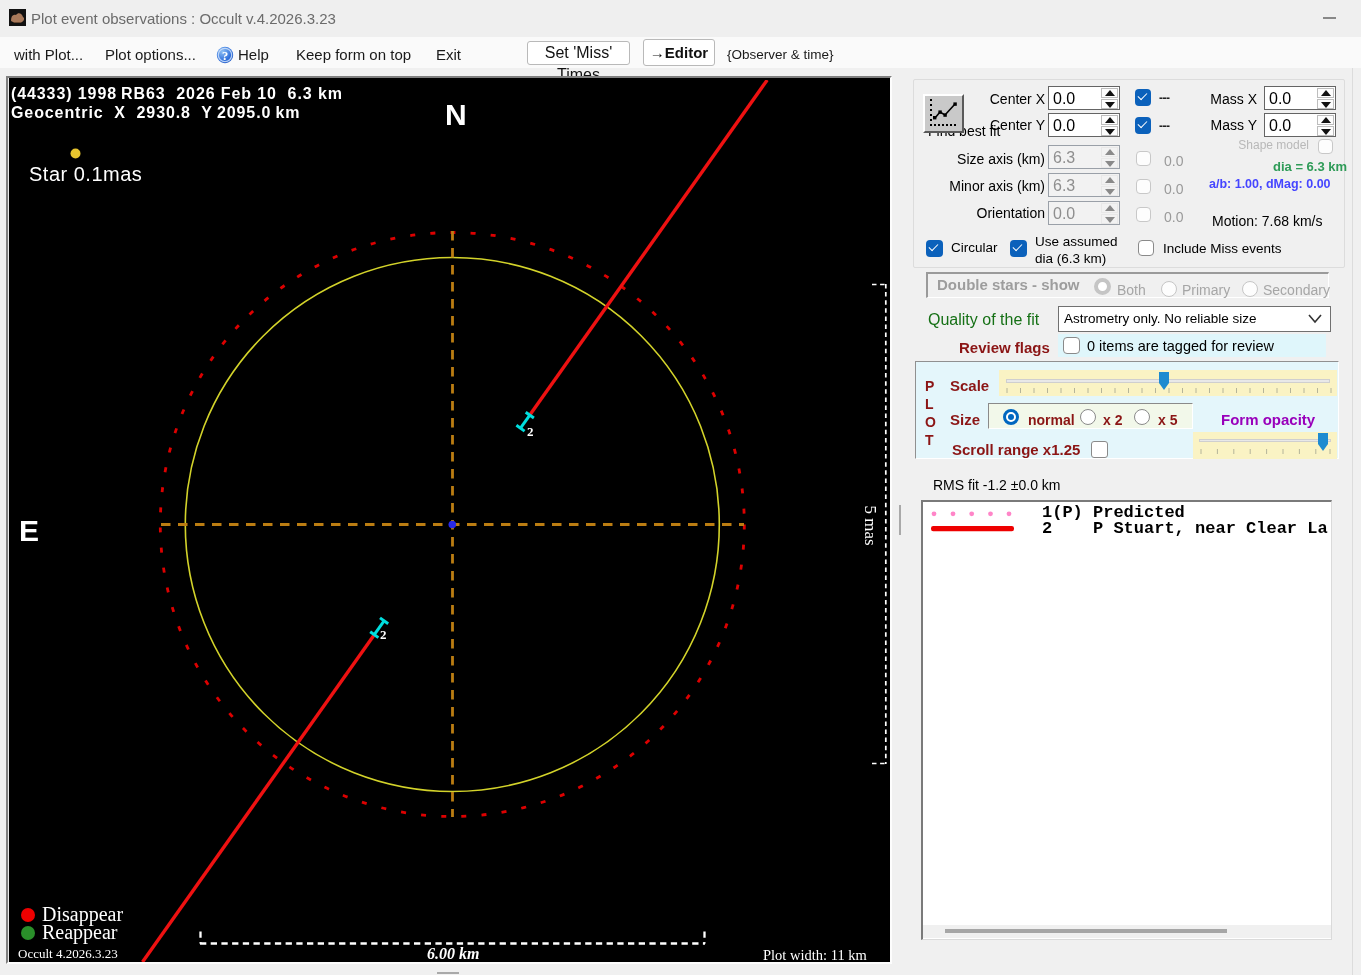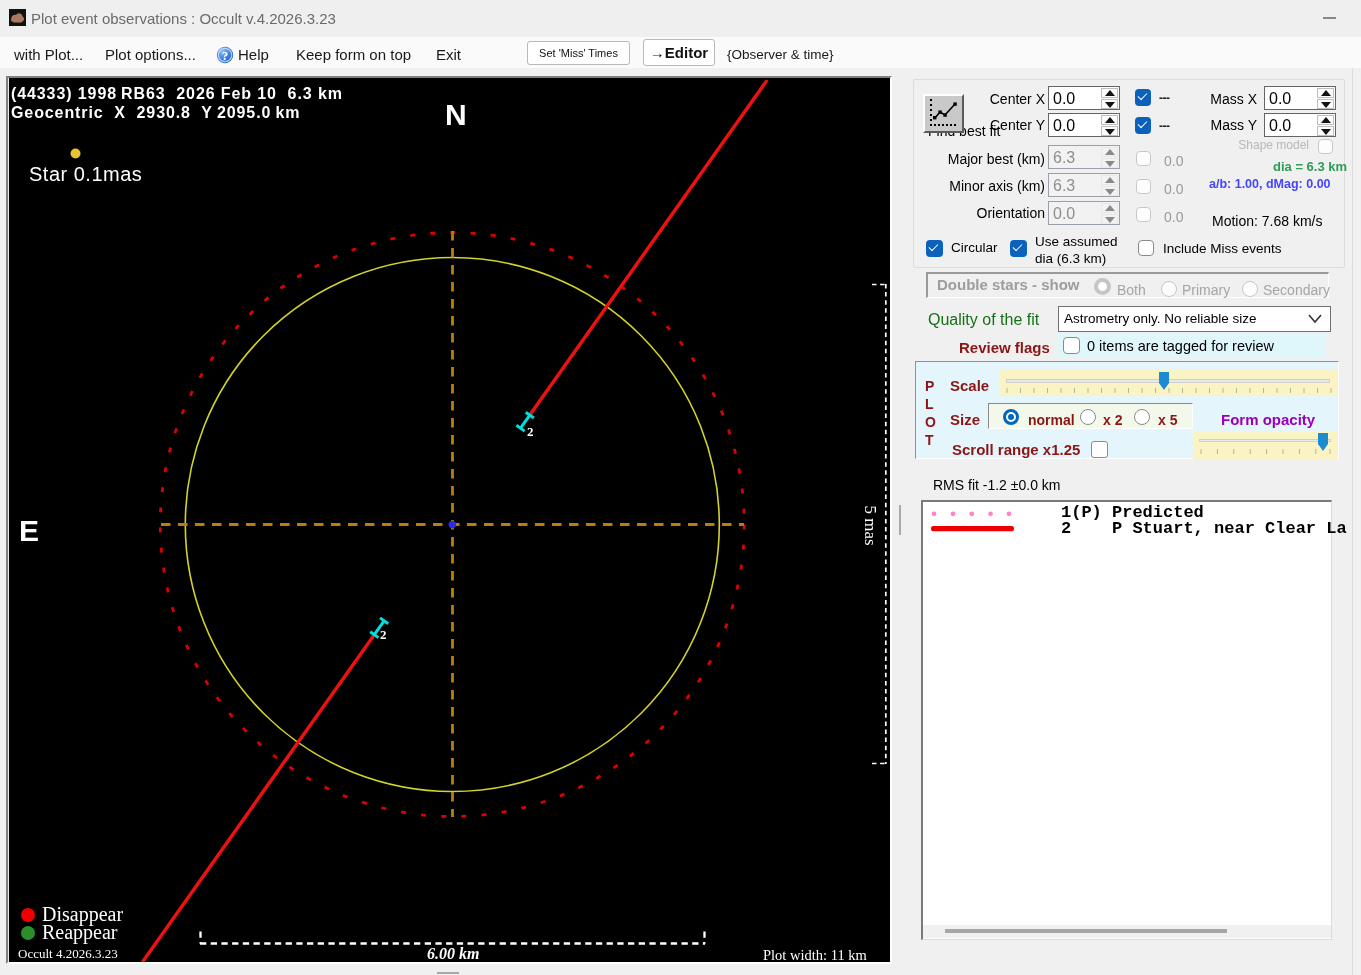--- a/index.html
+++ b/index.html
@@ -67,21 +67,21 @@
         <stop offset="1" stop-color="#1b4fb8"></stop>
       </radialGradient>
     </defs>
     <circle cx="9" cy="9" r="8.2" fill="url(#hg)"></circle>
     <circle cx="9" cy="9" r="6.7" fill="none" stroke="#cfe2fa" stroke-width="1.2" opacity="0.85"></circle>
     <text x="9" y="13.5" font-size="12.5" font-weight="bold" fill="#fff" text-anchor="middle" font-family="Liberation Serif">?</text>
   </svg>
 <div class="menuitem" style="left:238px; top:46px;">Help</div>
 <div class="menuitem" style="left:296px; top:46px;">Keep form on top</div>
 <div class="menuitem" style="left:436px; top:46px;">Exit</div>
-<div class="btn" style="left:527px; top:41px; width:103px; height:24px; font-size:11px; line-height:22px;">Set 'Miss' Times</div>
+<div class="btn" style="left:527px; top:41px; width:103px; height:24px; font-size:16px; line-height:22px;">Set 'Miss' Times</div>
 <div class="btn" style="left:643px; top:39px; width:72px; height:27px; font-size:15px; font-weight:bold; line-height:25px;">→Editor</div>
 <div class="menuitem" style="left:727px; top:47px; font-size:13.5px;">{Observer &amp; time}</div>
 
 <div class="abs" id="plotframe"></div>
 <svg class="abs" id="plotsvg" width="879" height="882" viewBox="0 0 879 882">
 
   <circle cx="442.3" cy="444.5" r="292" fill="none" stroke="#dd0000" stroke-width="2.8" stroke-dasharray="5 15.2"></circle>
 
   <circle cx="442.3" cy="444.5" r="267" fill="none" stroke="#d3d32a" stroke-width="1.6"></circle>
 
@@ -213,21 +213,21 @@
       <div class="spb up">
         <div class="tri-up"></div>
       </div>
       <div class="spb dn">
         <div class="tri-dn"></div>
       </div>
     </div>
   </div>
 <div class="rlabel ra" style="left:1209px; width:100px; top:138px; font-size:12px; color:#b8b8b8;">Shape model</div>
 <div class="cb disoff" style="left:1318px; top:139px; width:15px; height:15px;"></div>
-<div class="rlabel ra" style="left:925px; width:120px; top:151px;">Major best (km)</div>
+<div class="rlabel ra" style="left:925px; width:120px; top:151px;">Size axis (km)</div>
 <div class="spin dis" style="left:1048px; top:145px;">
     <div class="val">6.3</div>
     <div class="spbtns">
       <div class="spb up">
         <div class="tri-up"></div>
       </div>
       <div class="spb dn">
         <div class="tri-dn"></div>
       </div>
     </div>
@@ -366,18 +366,18 @@
 <svg class="abs" style="left:923px; top:502px;" width="408" height="40">
   <g fill="#ff85c8">
       <circle cx="11" cy="11.8" r="2.4"></circle>
       <circle cx="30" cy="11.8" r="2.4"></circle>
       <circle cx="48.7" cy="11.8" r="2.4"></circle>
       <circle cx="67.5" cy="11.8" r="2.4"></circle>
       <circle cx="86" cy="11.8" r="2.4"></circle>
     </g>
   <rect x="8" y="24" width="83" height="5.2" rx="2.2" fill="#ee0000"></rect>
 </svg>
-<div class="abs" style="left:1042px; top:505px; font-family:'Liberation Mono', monospace; font-size:17px; font-weight:bold; line-height:16.2px; white-space:pre; color:#000;margin-left:19px;">1(P) Predicted
+<div class="abs" style="left:1042px; top:505px; font-family:'Liberation Mono', monospace; font-size:17px; font-weight:bold; line-height:16.2px; white-space:pre; color:#000;">1(P) Predicted
 2    P Stuart, near Clear La</div>
 <div class="abs" style="left:923px; top:925px; width:408px; height:13px; background:#f0f0f0;"></div>
 <div class="abs" style="left:945px; top:929px; width:282px; height:4px; background:#a6a6a6;"></div>
 
 <div class="abs" style="left:1352px; top:68px; width:1px; height:907px; background:#dcdcdc;"></div>
 
 </body></html>

